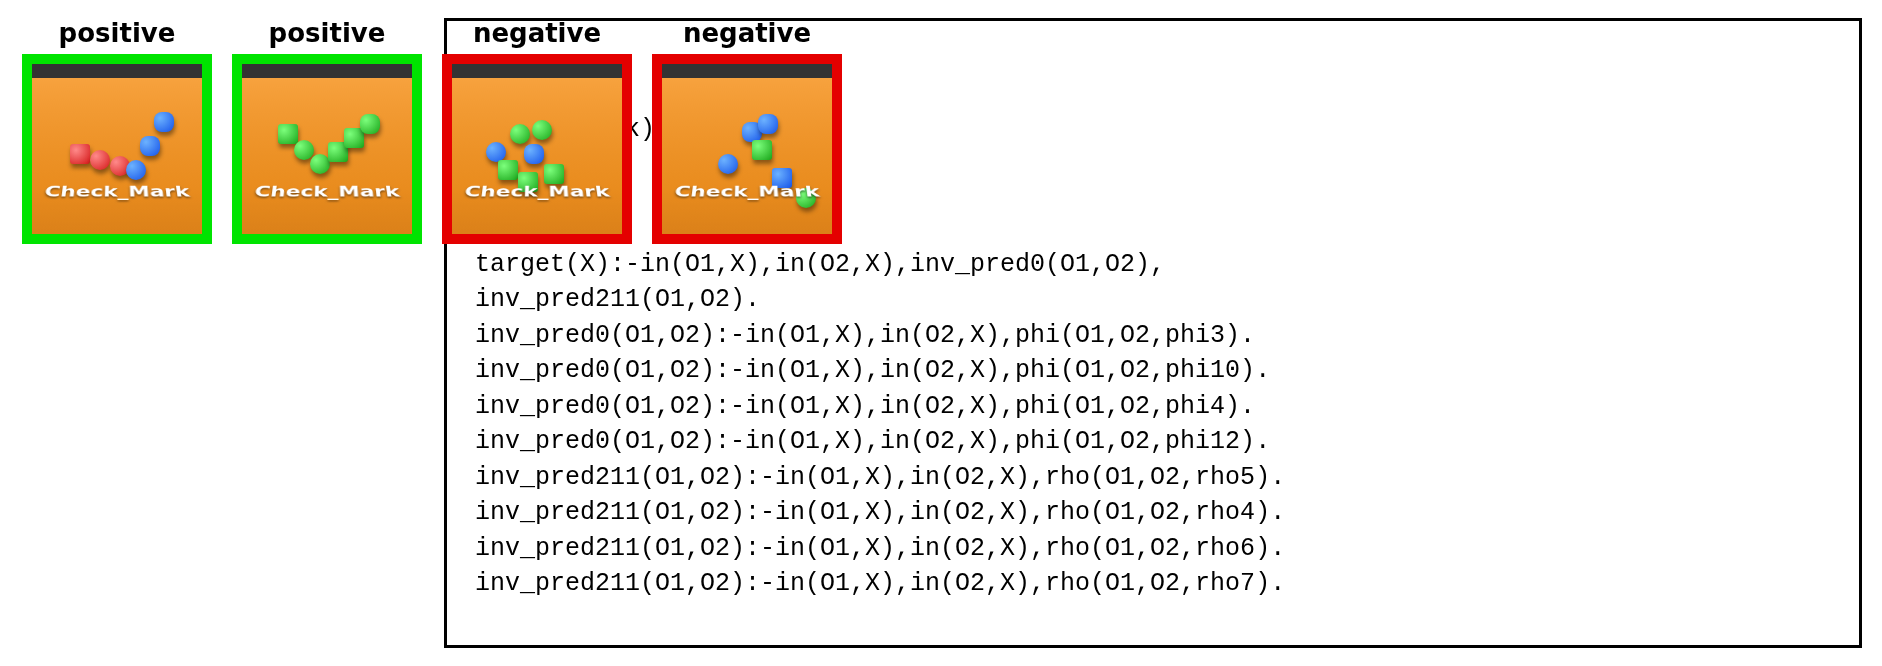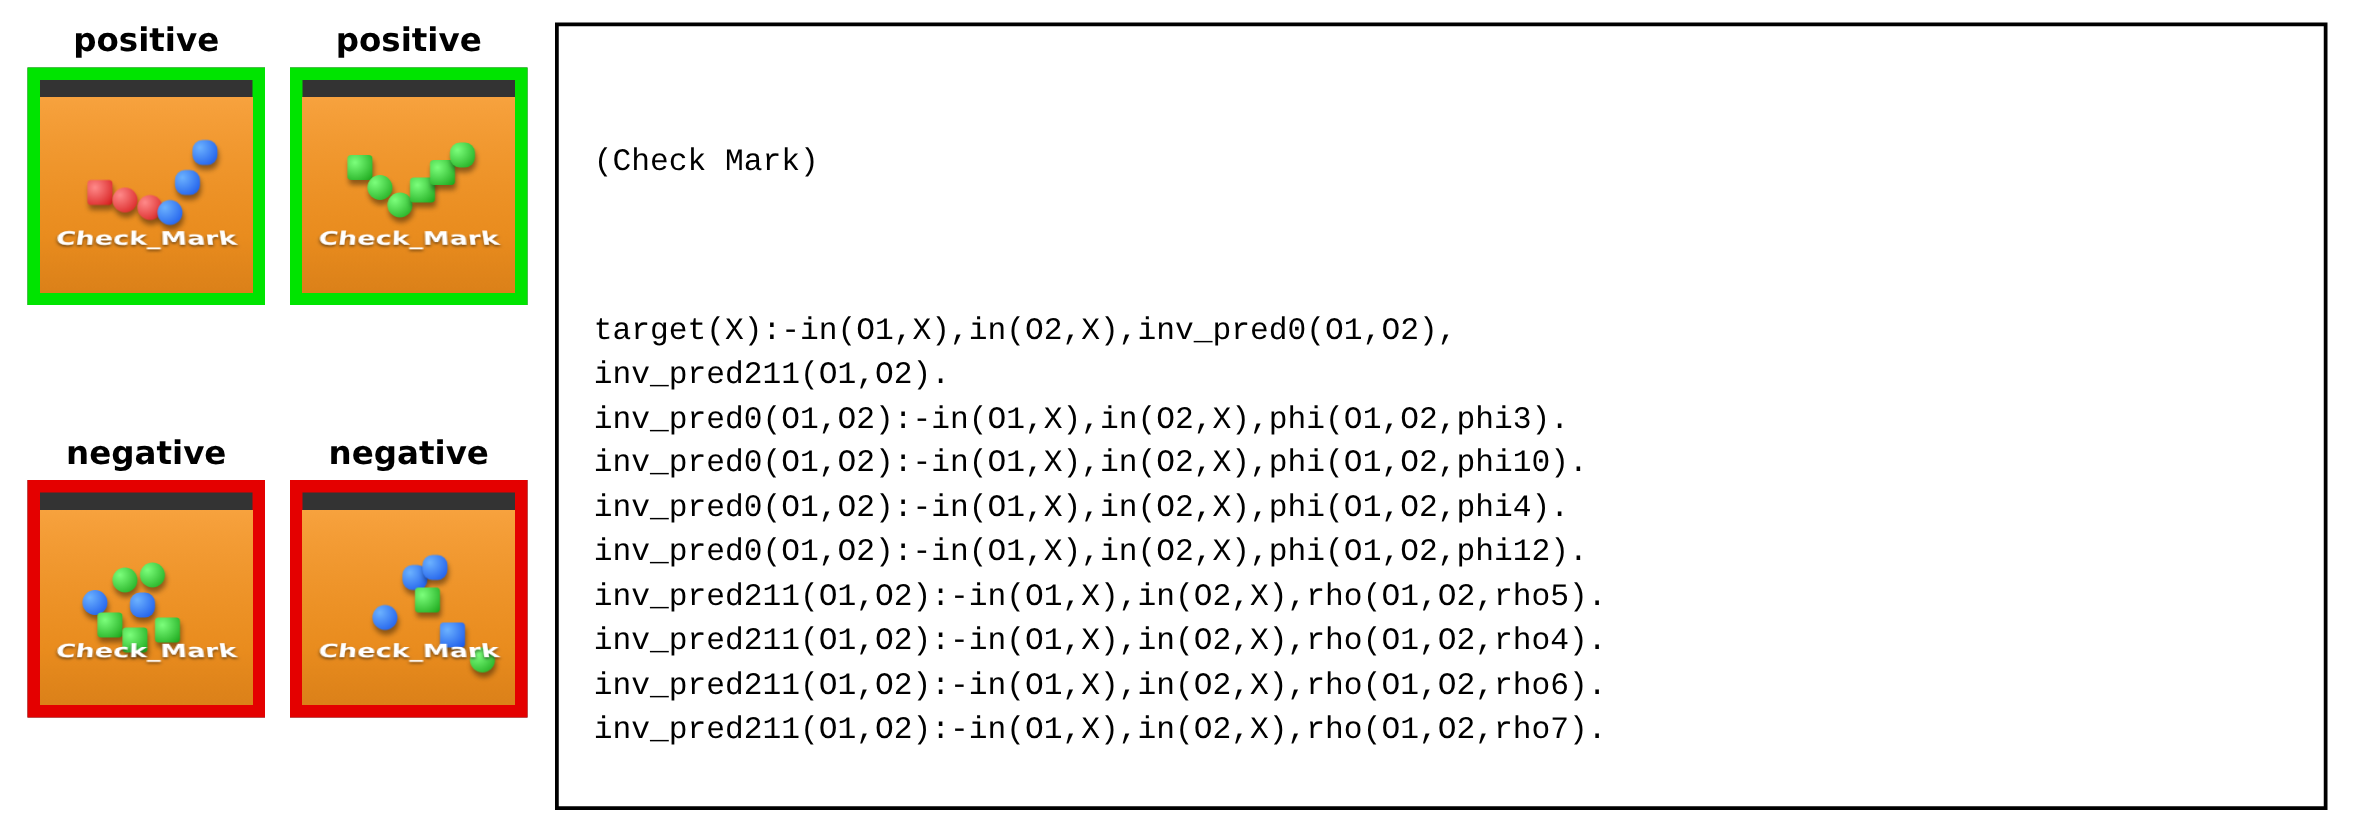--- a/index.html
+++ b/index.html
@@ -15,21 +15,21 @@
     padding: 18px 20px 18px 22px;
     display: flex;
     gap: 22px;
     align-items: stretch;
   }
 
   
   .examples {
     width: 400px;
     display: grid;
-    grid-template-columns: 1fr 1fr;
+    grid-template-columns: 1fr 1fr 1fr 1fr;
     grid-template-rows: auto auto;
     column-gap: 20px;
     row-gap: 30px;
   }
   .example {
     display: flex;
     flex-direction: column;
     align-items: center;
     gap: 6px;
   }

